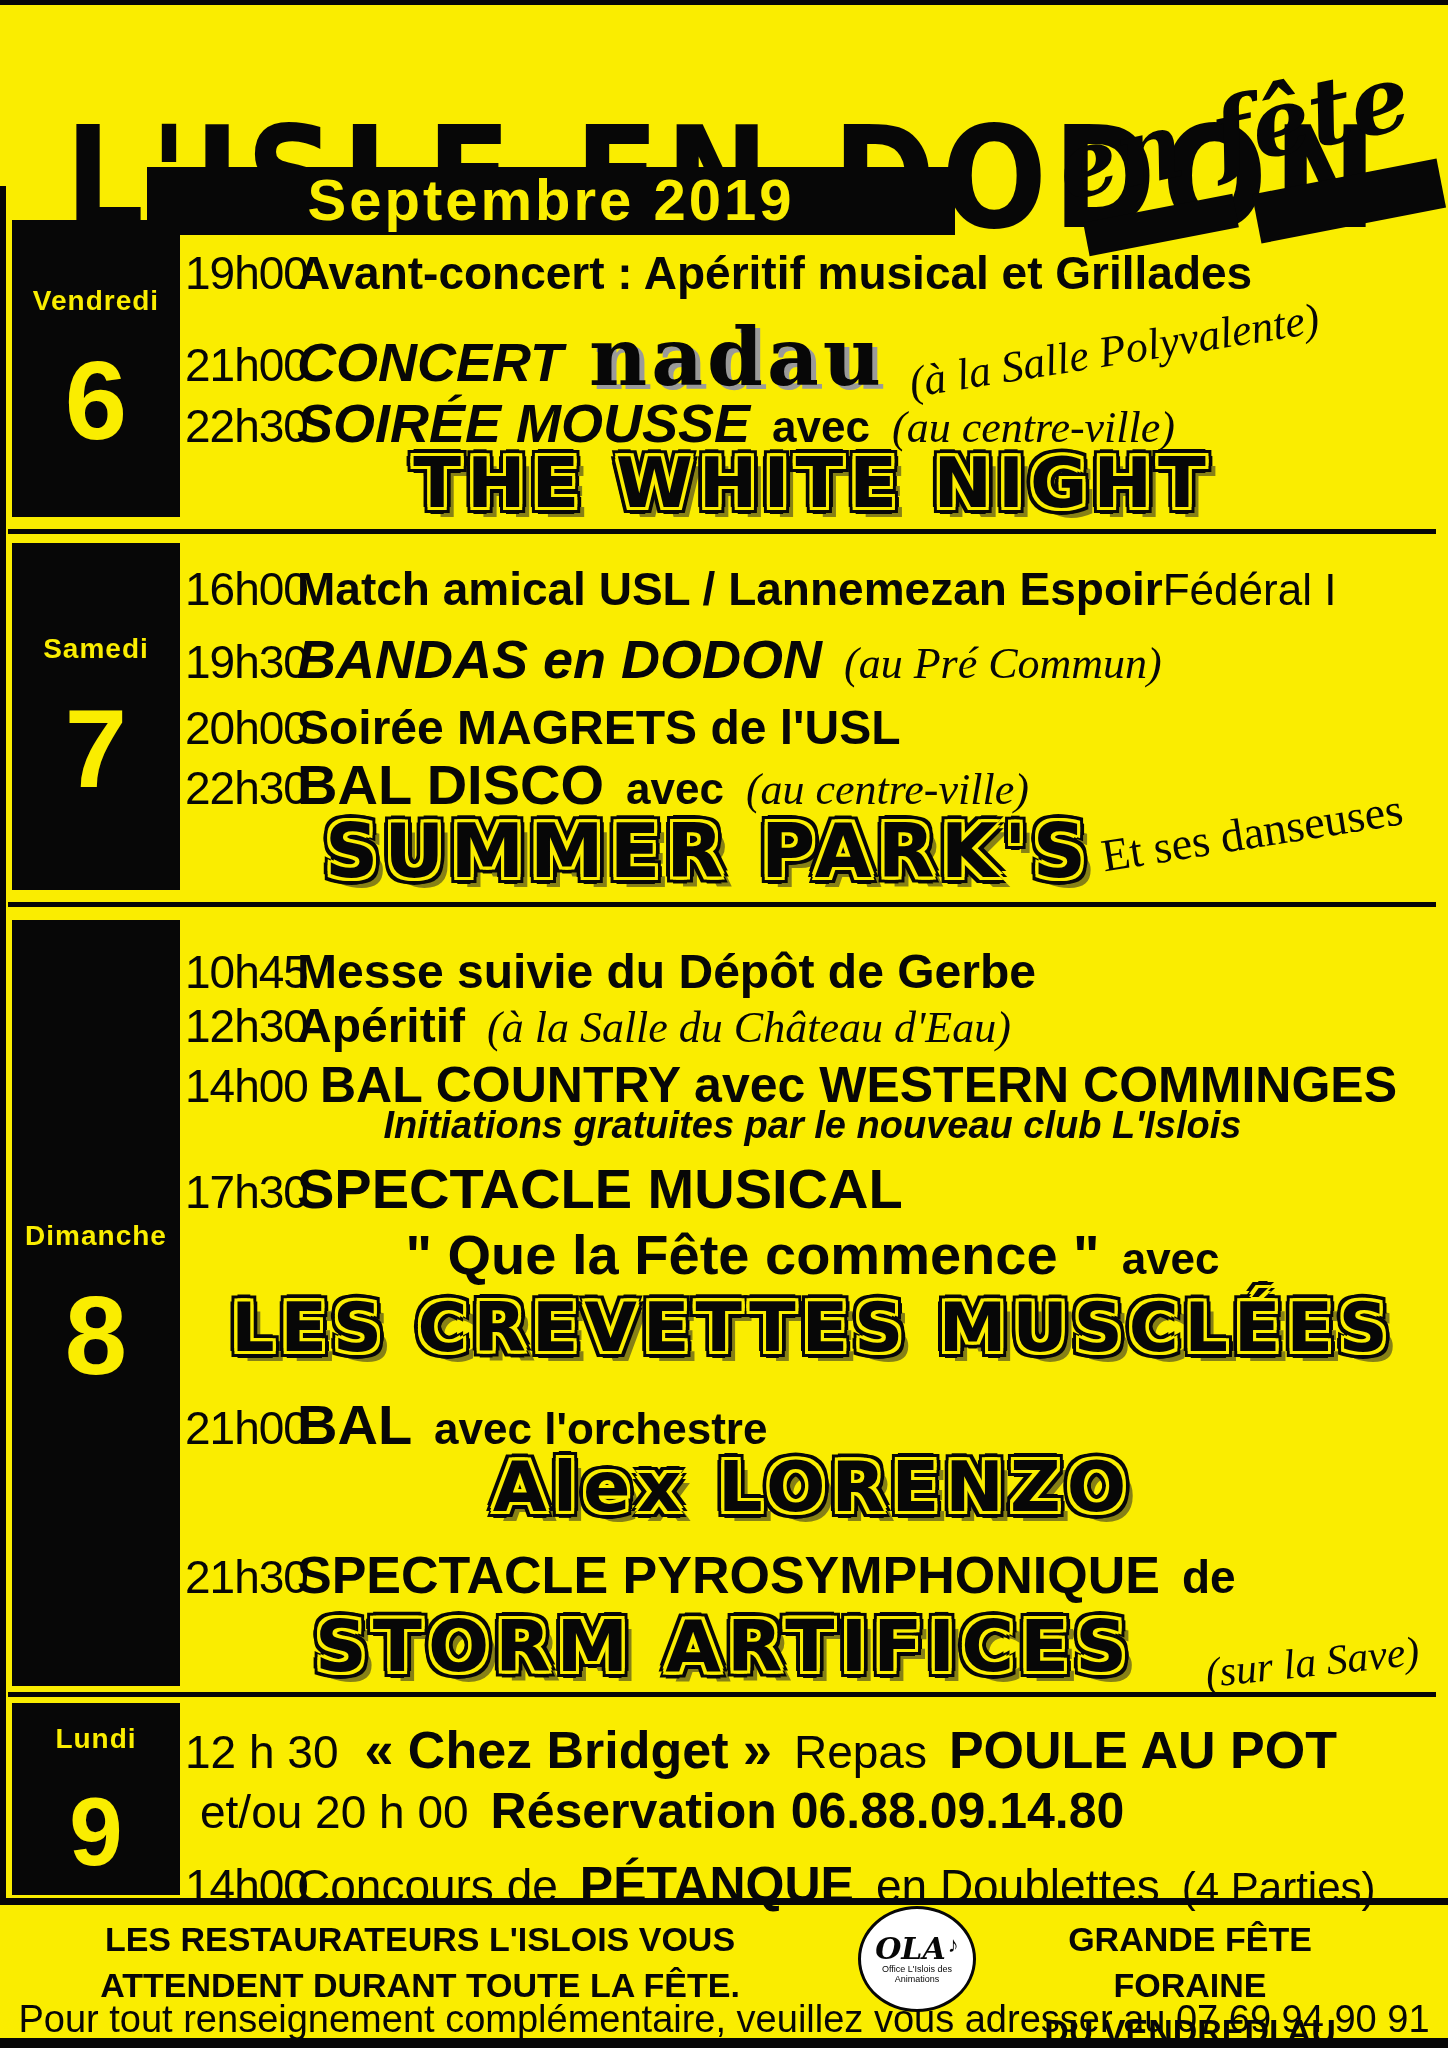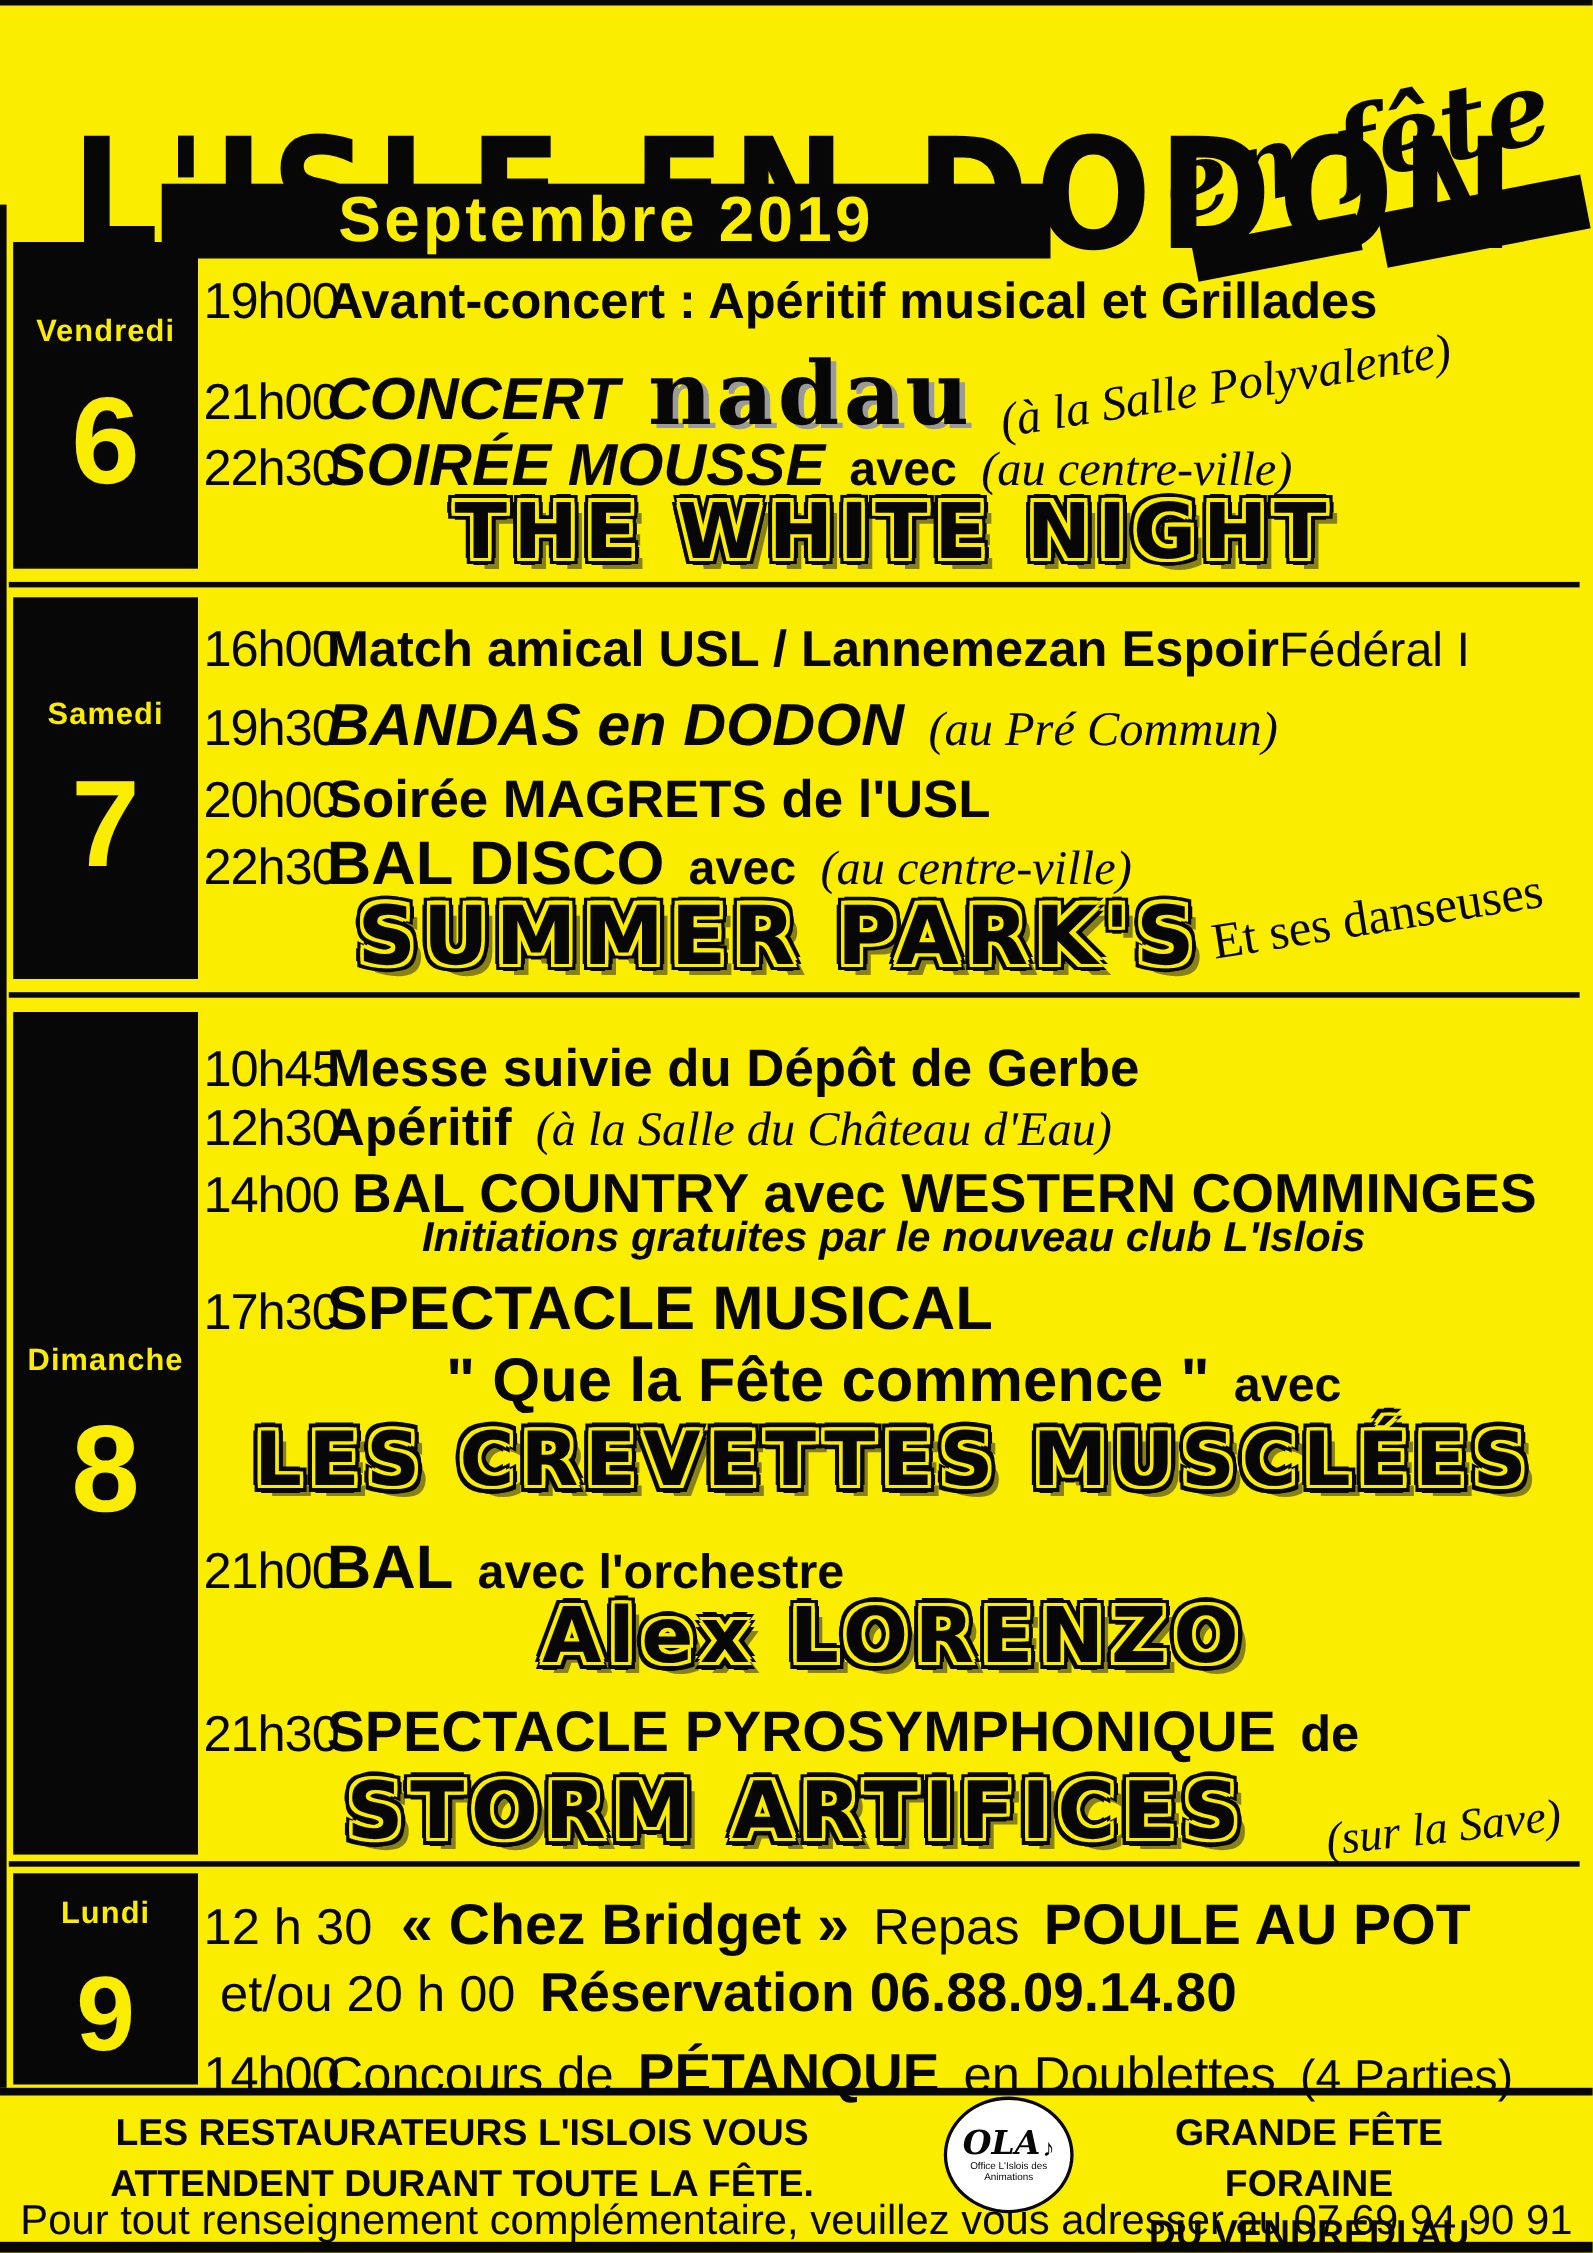--- a/index.html
+++ b/index.html
@@ -60,21 +60,21 @@
         10px 10px 0 rgba(40,40,40,.55);}
   .danseuses{font-family:"Liberation Serif",serif;font-size:46px;transform:rotate(-9deg);white-space:nowrap;}
   .save-note{font-family:"Liberation Serif",serif;font-style:italic;font-size:42px;transform:rotate(-6deg);white-space:nowrap;}
   
   .fcol{font-weight:bold;font-size:34px;line-height:46px;text-align:center;}
   .f-left{left:80px;top:1916px;width:680px;}
   .f-right{left:990px;top:1916px;width:400px;}
   .f-info{left:0;top:1998px;width:1448px;text-align:center;font-size:38px;font-weight:400;}
   .logo{left:858px;top:1906px;width:112px;height:100px;background:#fff;border:3px solid var(--k);
         border-radius:50%;display:flex;flex-direction:column;align-items:center;justify-content:center;}
-  .logo-top{display:flex;align-items:flex-end;gap:2px;}
+  .logo-top{display:flex;align-items:flex-start;gap:2px;}
   .logo-acronym{font-family:"DejaVu Serif",serif;font-weight:bold;font-style:italic;font-size:30px;line-height:30px;}
   .logo-note{font-size:22px;line-height:22px;}
   .logo-cap{font-size:9px;line-height:10px;text-align:center;}
 </style>
 </head>
 <body>
 
 <div>
 
   <div class="abs edge-top"></div>

